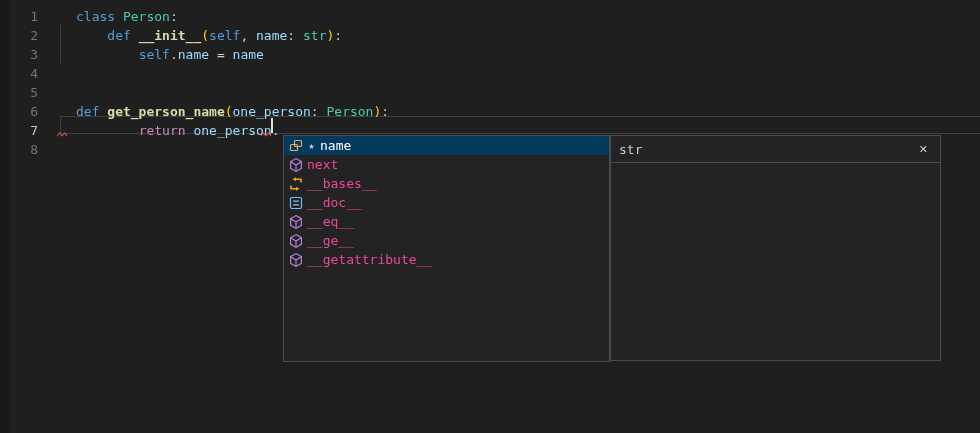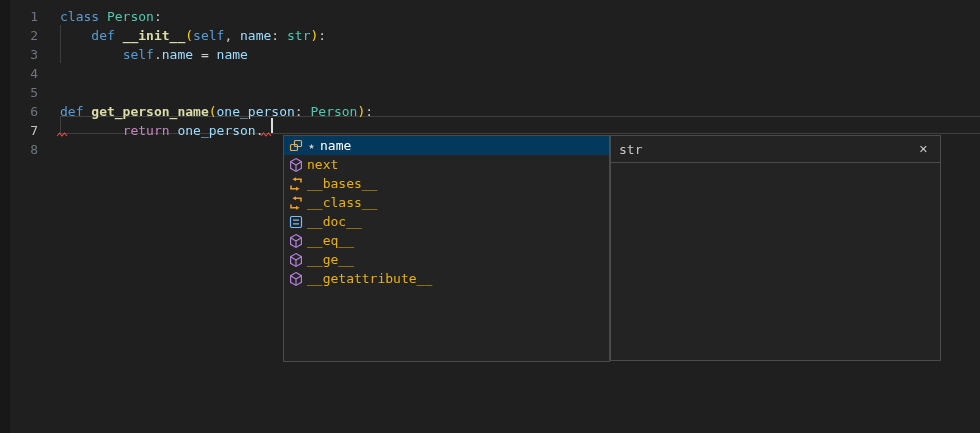--- a/index.html
+++ b/index.html
@@ -3,34 +3,34 @@
 <meta charset="utf-8">
 <style>
   html,body{margin:0;padding:0;background:#1f1f1f;width:980px;height:433px;overflow:hidden;}
   #editor{position:relative;width:980px;height:433px;background:var(--bg,#1f1f1f);
     font-family:"DejaVu Sans Mono","Liberation Mono",monospace;font-size:13px;line-height:19px;}
   #left-strip{position:absolute;left:0;top:0;width:10px;height:433px;background:#181818;}
   #gutter{position:absolute;left:0;top:0;width:40px;}
   .ln{position:absolute;left:0;width:38px;text-align:right;color:#6e7681;height:19px;}
   .ln.active{color:#c6c6c6;}
   #code{position:absolute;left:60px;top:0;white-space:pre;}
-  .cl{position:absolute;left:0;height:19px;white-space:pre;color:#cccccc;}
+  .cl{position:absolute;left:16px;height:19px;white-space:pre;color:#cccccc;}
   .tok-kw{color:var(--c-kw);} .tok-ctrl{color:var(--c-ctrl);} .tok-type{color:var(--c-type);}
   .tok-fn{color:var(--c-fn);font-weight:bold;} .tok-var{color:var(--c-var);} .tok-brk{color:var(--c-brk);} .tok-pln{color:var(--c-pln);}
   #indent-guide{position:absolute;left:60px;top:25px;width:1px;height:38px;background:#3c3c3c;}
   #current-line-box{position:absolute;left:60px;top:116px;right:0;height:18px;box-sizing:border-box;
     border:1px solid #3f3f3f;border-right:none;}
   #cursor{position:absolute;left:271px;top:118px;width:2px;height:15px;background:#dcdcdc;}
   .squiggle{position:absolute;width:12px;height:5px;}
   #squiggle-indent{left:57px;top:132px;}
   #squiggle-dot{left:261px;top:132px;}
   
   #suggest{position:absolute;left:283px;top:135px;width:327px;height:227px;box-sizing:border-box;
     background:#232323;border:1px solid #4b4b4b;overflow:hidden;z-index:5;}
-  .srow{display:flex;align-items:center;height:19px;padding-left:2px;color:#eab308;cursor:pointer;}
+  .srow{display:flex;align-items:center;height:19px;padding-left:2px;color:#ec4899;cursor:pointer;}
   .srow.selected{background:var(--sel-bg);color:#ffffff;}
   .sicon{width:16px;height:16px;margin:0 1px 0 2px;flex:0 0 16px;display:flex;align-items:center;justify-content:center;}
   .sstar{width:13px;text-align:center;font-size:10px;color:#cfcfcf;flex:0 0 13px;}
   .slabel{margin-left:2px;white-space:pre;}
   
   #docs{position:absolute;left:610px;top:135px;width:331px;height:226px;box-sizing:border-box;
     background:#232323;border:1px solid #4b4b4b;z-index:4;}
   #docs-header{height:27px;box-sizing:border-box;border-bottom:1px solid #4b4b4b;
     display:flex;align-items:center;padding:0 8px;}
   #docs-title{color:#c8c8c8;flex:1;}
@@ -91,31 +91,20 @@
       <path d="M8 1.2 L4.4 3.2 L8 5.2 Z" fill="#ee9d28"></path>
       <path d="M3 9.5 V12.8 H9" fill="none" stroke="#ee9d28" stroke-width="1.6"></path>
       <path d="M8 10.8 L11.6 12.8 L8 14.8 Z" fill="#ee9d28"></path>
           </svg>
         </span>
         <span class="slabel">__bases__</span>
       </div>
       <div class="srow">
         <span class="sicon">
           <svg width="16" height="16" viewBox="0 0 16 16">
-      <path d="M13 6.5 V3.2 H7" fill="none" stroke="#ee9d28" stroke-width="1.6"></path>
-      <path d="M8 1.2 L4.4 3.2 L8 5.2 Z" fill="#ee9d28"></path>
-      <path d="M3 9.5 V12.8 H9" fill="none" stroke="#ee9d28" stroke-width="1.6"></path>
-      <path d="M8 10.8 L11.6 12.8 L8 14.8 Z" fill="#ee9d28"></path>
-          </svg>
-        </span>
-        <span class="slabel">__class__</span>
-      </div>
-      <div class="srow">
-        <span class="sicon">
-          <svg width="16" height="16" viewBox="0 0 16 16">
       <rect x="2.5" y="2.5" width="11" height="11" rx="1.5" fill="none" stroke="#75beff" stroke-width="1.2"></rect>
       <path d="M5 6.2 h6 M5 9.8 h6" fill="none" stroke="#75beff" stroke-width="1.2"></path>
           </svg>
         </span>
         <span class="slabel">__doc__</span>
       </div>
       <div class="srow">
         <span class="sicon">
           <svg width="16" height="16" viewBox="0 0 16 16">
       <path d="M8 1.6 L13.4 4.7 V11.3 L8 14.4 L2.6 11.3 V4.7 Z" fill="none" stroke="#b180d7" stroke-width="1.2"></path>

